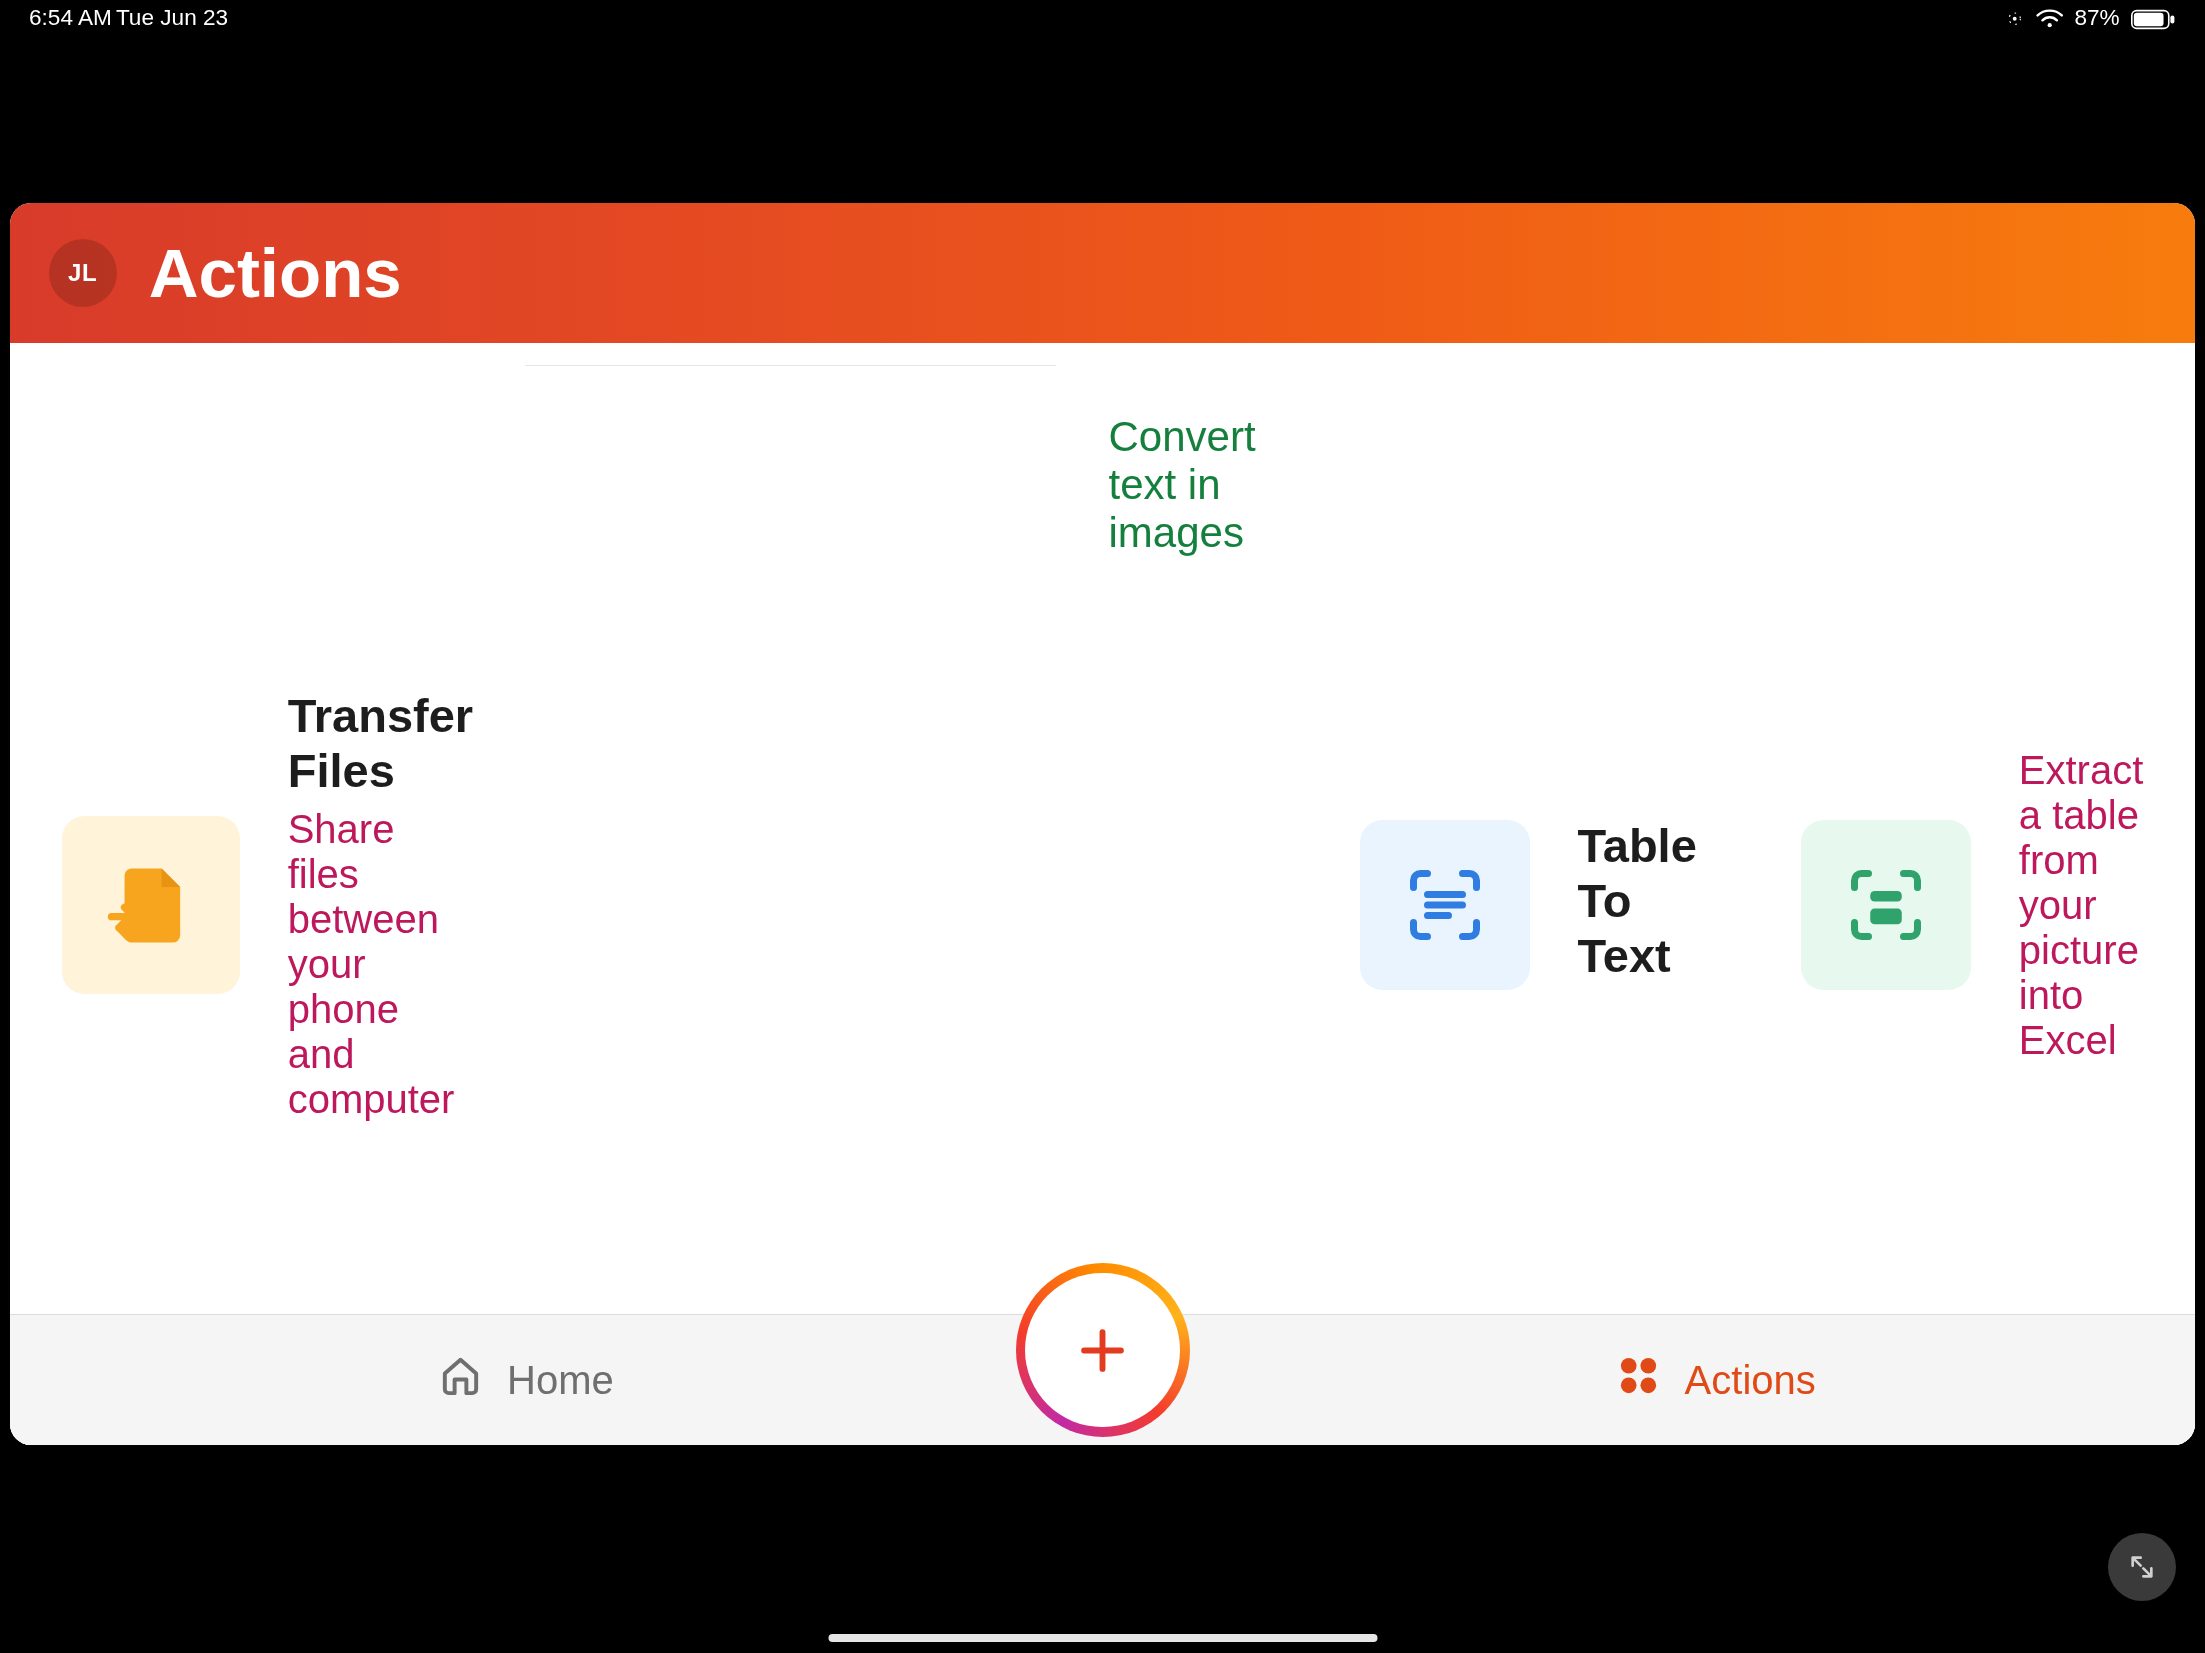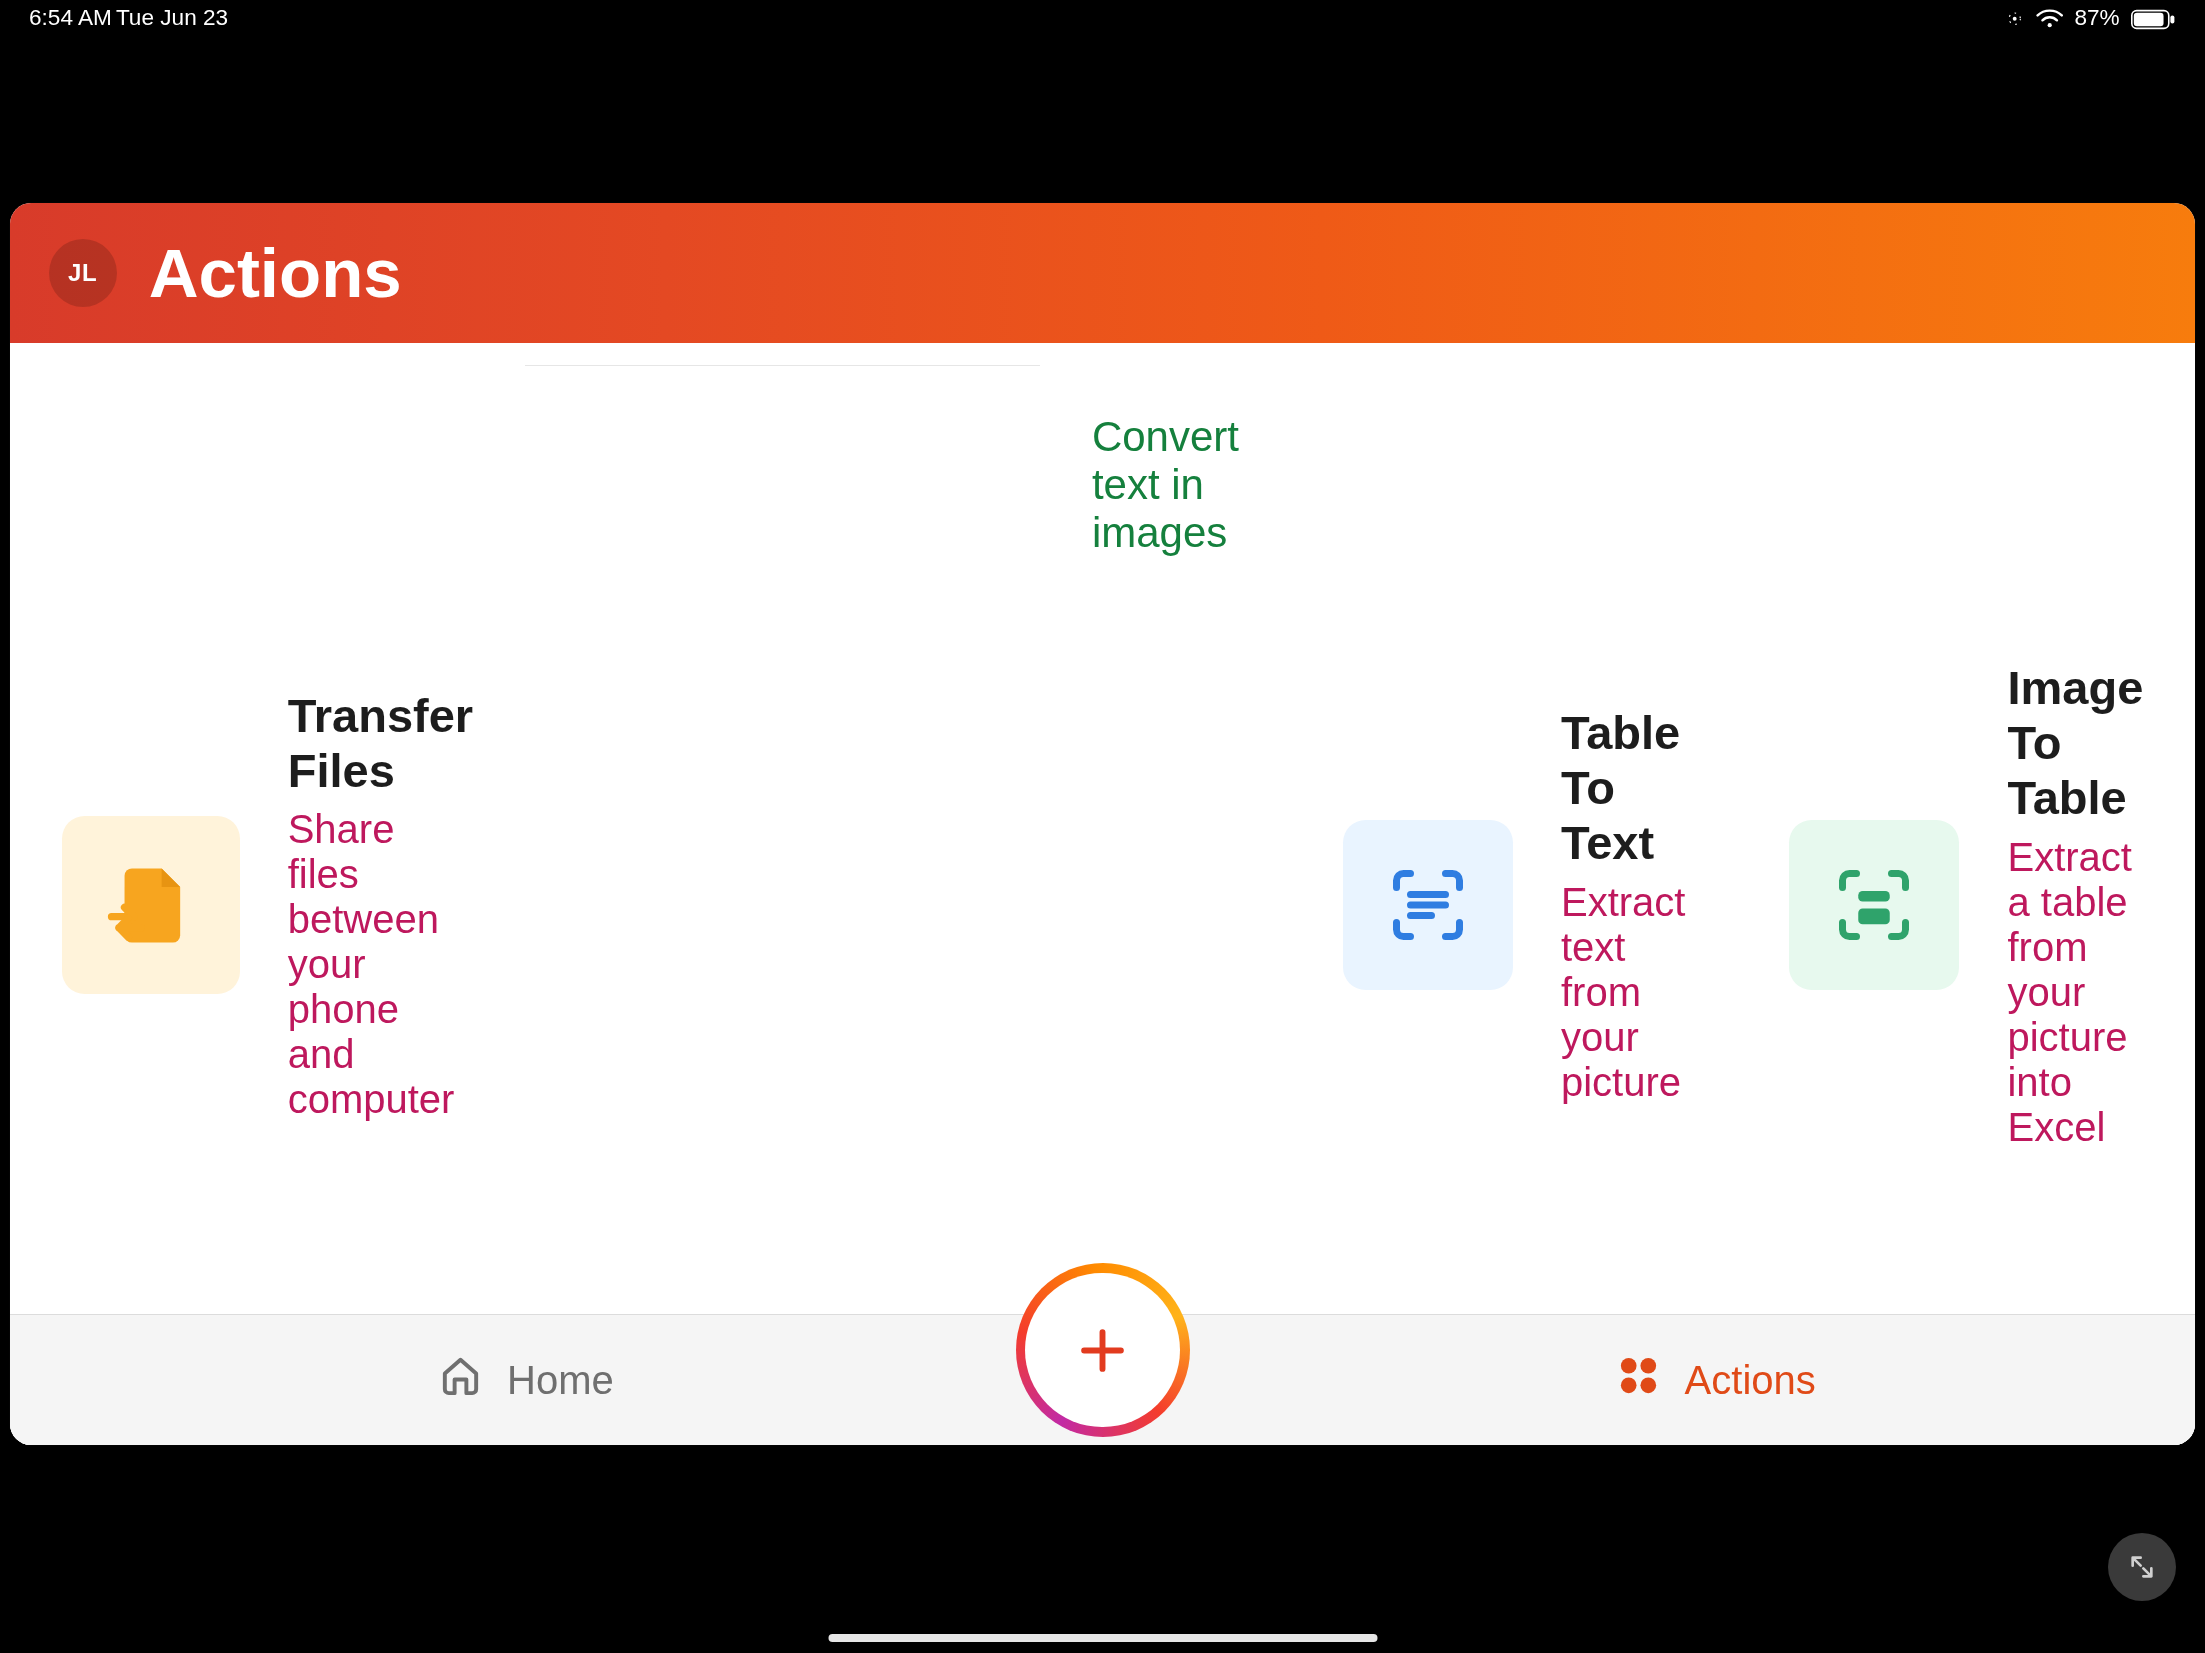--- a/index.html
+++ b/index.html
@@ -268,34 +268,32 @@
 
     <div class="action-row compact">
       <div class="action-icon-tile tile-blue">
         <svg width="84" height="84" viewBox="0 0 48 48" fill="none">
           <path d="M6 14V10a4 4 0 0 1 4-4h4M42 14V10a4 4 0 0 0-4-4h-4M6 34v4a4 4 0 0 0 4 4h4M42 34v4a4 4 0 0 1-4 4h-4" stroke="#2f7de1" stroke-width="4" stroke-linecap="round"></path>
           <path d="M14 18h20M14 24h20M14 30h12" stroke="#2f7de1" stroke-width="4" stroke-linecap="round"></path>
         </svg>
       </div>
       <div class="action-texts">
         <div class="title">Table To Text</div>
-        <div class="subtitle">Extract text from your picture</div>
       </div>
     </div>
 
     <div class="action-row compact">
       <div class="action-icon-tile tile-green">
         <svg width="84" height="84" viewBox="0 0 48 48" fill="none">
           <path d="M6 14V10a4 4 0 0 1 4-4h4M42 14V10a4 4 0 0 0-4-4h-4M6 34v4a4 4 0 0 0 4 4h4M42 34v4a4 4 0 0 1-4 4h-4" stroke="#2fa36b" stroke-width="4" stroke-linecap="round"></path>
           <rect x="15" y="16" width="18" height="6" rx="2.5" fill="#2fa36b"></rect>
           <rect x="15" y="26" width="18" height="9" rx="2.5" fill="#2fa36b"></rect>
         </svg>
       </div>
       <div class="action-texts">
-        <div class="title">Image To Table</div>
         <div class="subtitle">Extract a table from your picture into Excel</div>
       </div>
     </div>
 
   </div>
 
   <div class="tab-bar">
     <div class="tab-item">
       <span>
         <svg width="47" height="47" viewBox="0 0 48 48" fill="none">

